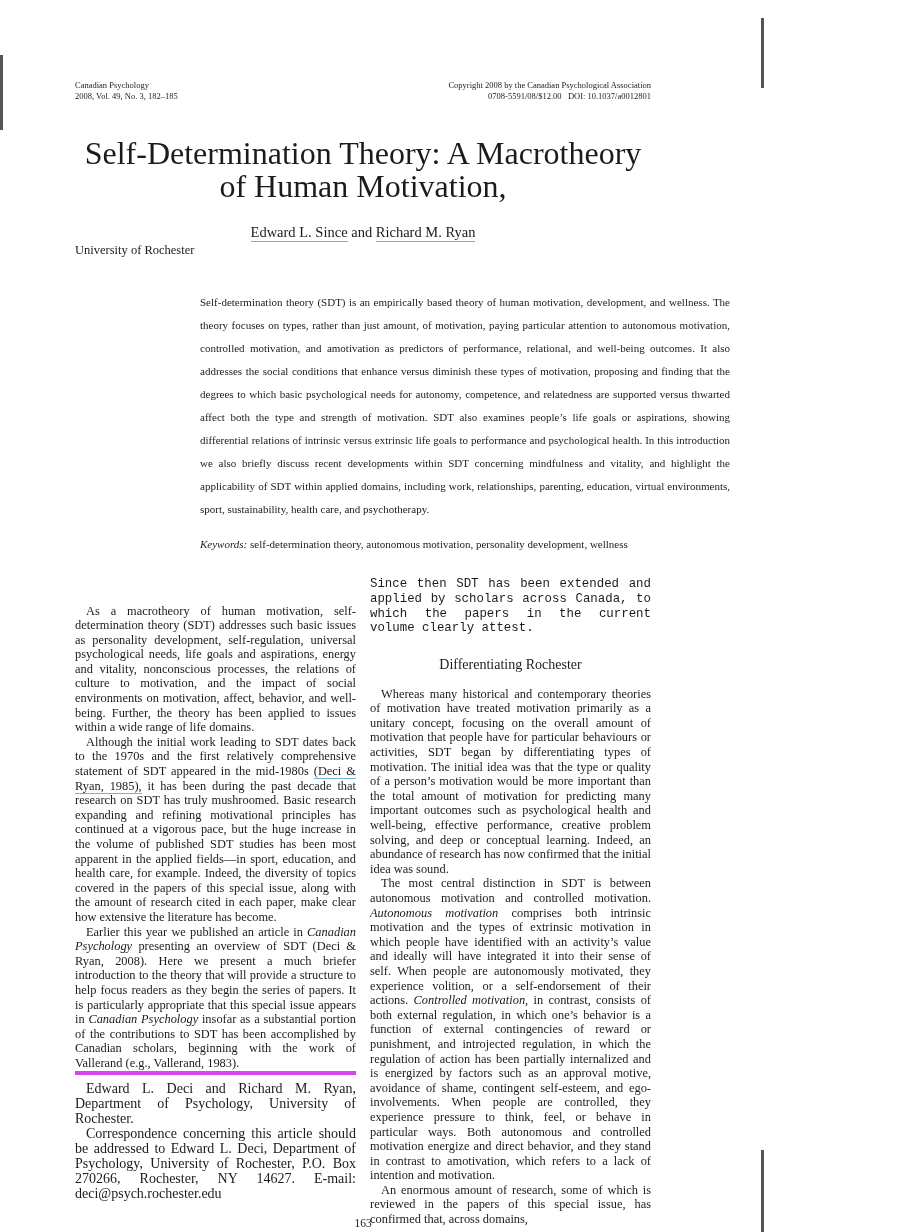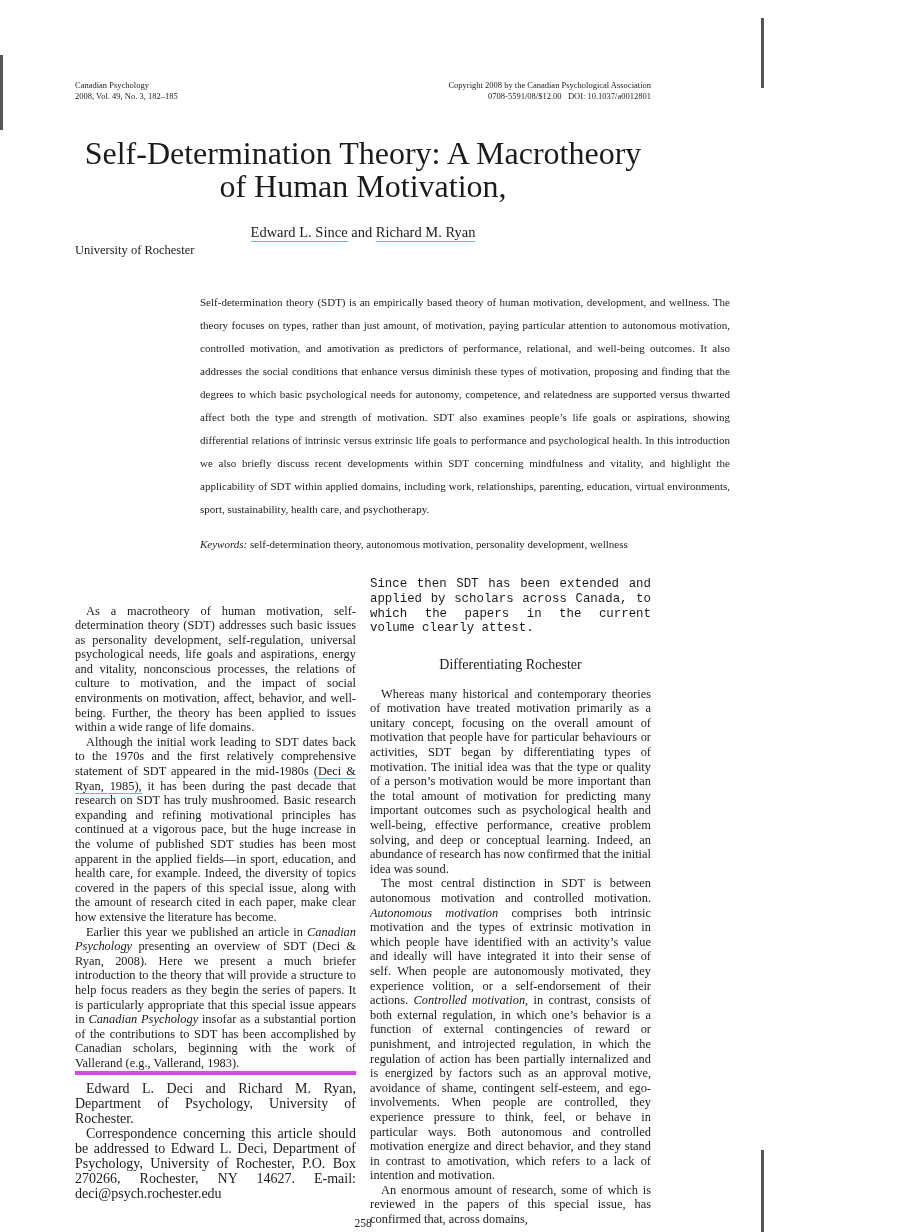--- a/index.html
+++ b/index.html
@@ -100,15 +100,15 @@
         </div>
       <h2 class="section-heading">Differentiating Rochester</h2>
       <div>
           <p class="para"><span>Whereas many historical and contemporary theories of motivation have treated motivation primarily as a unitary concept, focusing on the overall amount of motivation that people have for particular behaviours or activities, SDT began by differentiating types of motivation. The initial idea was that the type or quality of a person’s motivation would be more important than the total amount of motivation for predicting many important outcomes such as psychological health and well-being, effective performance, creative problem solving, and deep or conceptual learning. Indeed, an abundance of research has now confirmed that the initial idea was sound.</span></p>
           <p class="para"><span>The most central distinction in SDT is between autonomous motivation and controlled motivation. </span><em>Autonomous motivation</em><span> comprises both intrinsic motivation and the types of extrinsic motivation in which people have identified with an activity’s value and ideally will have integrated it into their sense of self. When people are autonomously motivated, they experience volition, or a self-endorsement of their actions. </span><em>Controlled motivation</em><span>, in contrast, consists of both external regulation, in which one’s behavior is a function of external contingencies of reward or punishment, and introjected regulation, in which the regulation of action has been partially internalized and is energized by factors such as an approval motive, avoidance of shame, contingent self-esteem, and ego-involvements. When people are controlled, they experience pressure to think, feel, or behave in particular ways. Both autonomous and controlled motivation energize and direct behavior, and they stand in contrast to amotivation, which refers to a lack of intention and motivation.</span></p>
           <p class="para"><span>An enormous amount of research, some of which is reviewed in the papers of this special issue, has confirmed that, across domains,</span></p>
         </div>
     </div>
   </div>
 
-  <div class="page-number">258</div>
+  <div class="page-number">163</div>
 
 </div>
 
 </body></html>

